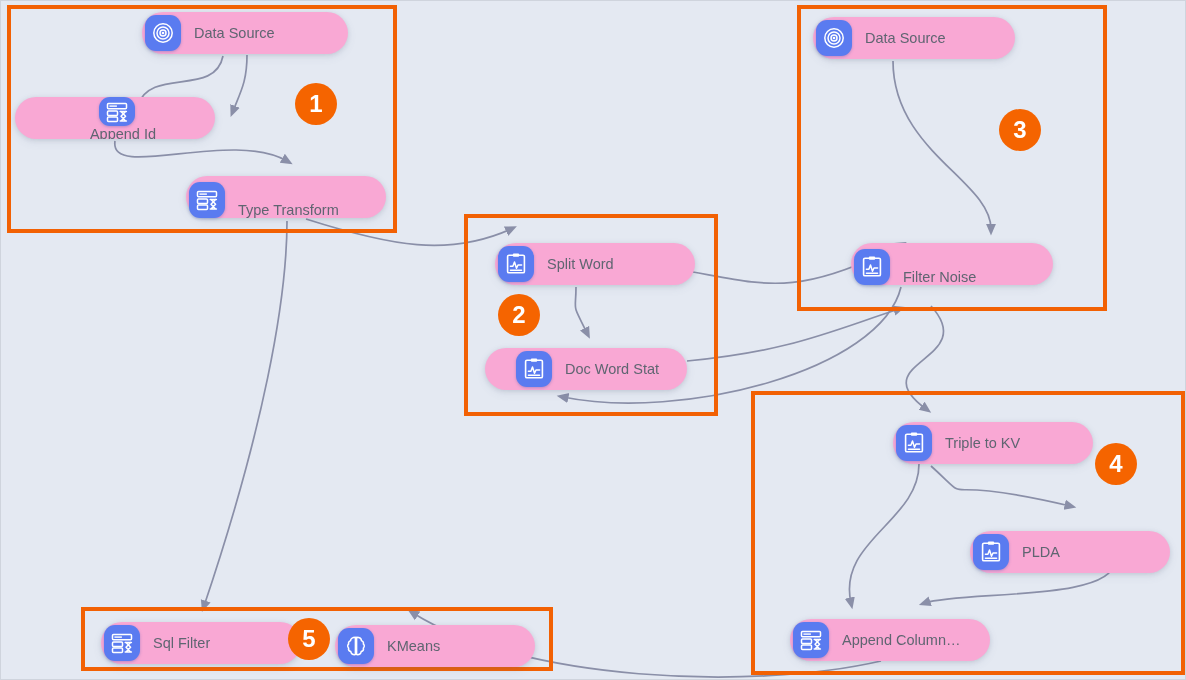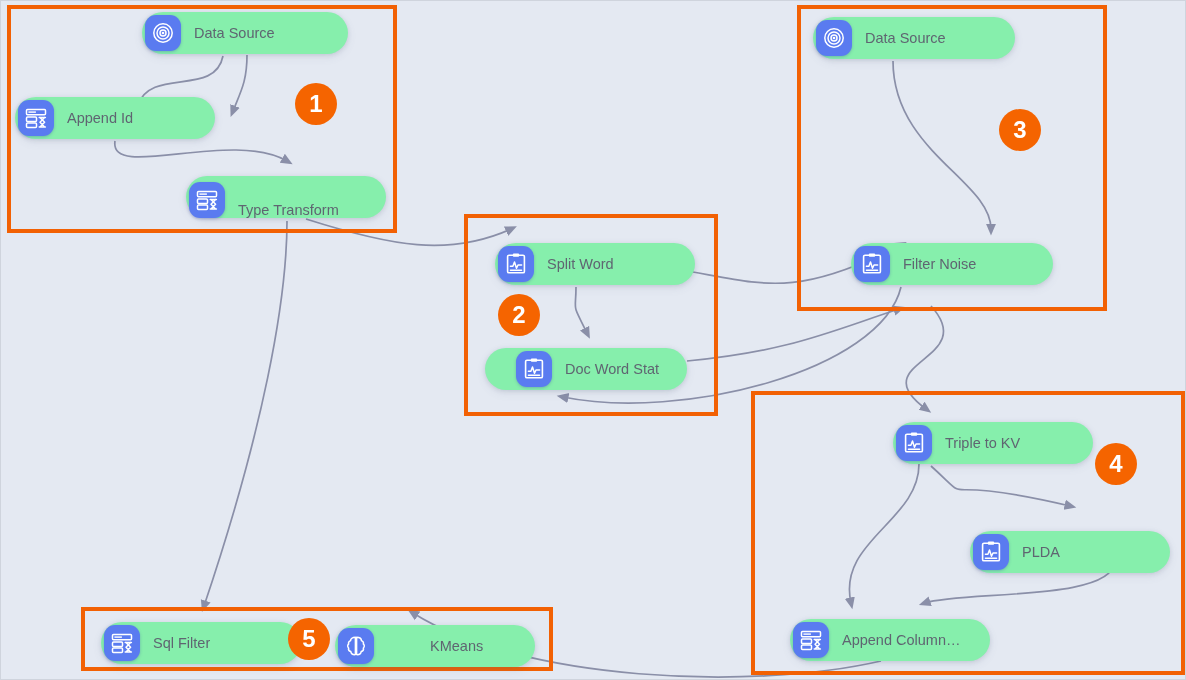--- a/index.html
+++ b/index.html
@@ -40,21 +40,21 @@
     display: flex;
     align-items: center;
     justify-content: center;
     z-index: 6;
     line-height: 1;
     letter-spacing: 0;
   }
   .node {
     position: absolute;
     height: 42px;
-    background: #86efac;
+    background: #f9a8d4;
     border-radius: 21px;
     box-shadow: 0 1px 4px rgba(90,100,130,0.18),
                 0 3px 10px rgba(90,100,130,0.10);
     display: flex;
     align-items: center;
     z-index: 4;
     padding-left: 3px;
   }
   .node-icon {
     width: 36px; height: 36px;
@@ -123,21 +123,21 @@
         <span class="node-icon">
           <svg width="24" height="24" viewBox="0 0 24 24">
             <circle cx="12" cy="12" r="9.2" fill="none" stroke="#ffffff" stroke-width="1.5"></circle>
             <circle cx="12" cy="12" r="6" fill="none" stroke="#ffffff" stroke-width="1.5"></circle>
             <circle cx="12" cy="12" r="3" fill="none" stroke="#ffffff" stroke-width="1.5"></circle>
             <circle cx="12" cy="12" r="1.3" fill="#ffffff"></circle>
           </svg>
         </span>
         <span class="node-label">Data Source</span>
       </div>
-      <div class="node" style="left: 14px; top: 96px; width: 200px;">
+      <div class="node" style="left: 14px; top: 96px; width: 200px; flex-direction: column;">
         <span class="node-icon">
           <svg width="24" height="24" viewBox="0 0 24 24">
             <rect x="2.5" y="3.5" width="19" height="5.2" rx="1" fill="none" stroke="#ffffff" stroke-width="1.5"></rect>
             <rect x="4.4" y="5.4" width="7.5" height="1.4" fill="#ffffff"></rect>
             <rect x="2.5" y="11" width="10" height="4.4" rx="1" fill="none" stroke="#ffffff" stroke-width="1.5"></rect>
             <rect x="2.5" y="17" width="10" height="4.4" rx="1" fill="none" stroke="#ffffff" stroke-width="1.5"></rect>
             <path d="M15.2 11.4 h6.2 M15.2 21.0 h6.2 M16.0 11.4 l4.6 4.8 l-4.6 4.8 M20.6 11.4 l-4.6 4.8 l4.6 4.8" fill="none" stroke="#ffffff" stroke-width="1.5" stroke-linecap="round" stroke-linejoin="round"></path>
           </svg>
         </span>
         <span class="node-label">Append Id</span>
@@ -180,21 +180,21 @@
         <span class="node-icon">
           <svg width="24" height="24" viewBox="0 0 24 24">
             <circle cx="12" cy="12" r="9.2" fill="none" stroke="#ffffff" stroke-width="1.5"></circle>
             <circle cx="12" cy="12" r="6" fill="none" stroke="#ffffff" stroke-width="1.5"></circle>
             <circle cx="12" cy="12" r="3" fill="none" stroke="#ffffff" stroke-width="1.5"></circle>
             <circle cx="12" cy="12" r="1.3" fill="#ffffff"></circle>
           </svg>
         </span>
         <span class="node-label">Data Source</span>
       </div>
-      <div class="node" style="left: 850px; top: 242px; width: 202px;">
+      <div class="node" style="left: 850px; top: 242px; width: 202px; align-items: flex-end;">
         <span class="node-icon">
           <svg width="24" height="24" viewBox="0 0 24 24">
             <rect x="3.6" y="3.2" width="16.8" height="17.6" rx="1.4" fill="none" stroke="#ffffff" stroke-width="1.6"></rect>
             <rect x="8.8" y="1.6" width="6.4" height="3.2" rx="1.1" fill="#ffffff"></rect>
             <path d="M6.4 14.2 h2.5 l1.6 -4.2 l2.0 6.2 l1.5 -3.2 h3.6" fill="none" stroke="#ffffff" stroke-width="1.5" stroke-linecap="round" stroke-linejoin="round"></path>
             <path d="M6.4 18.2 h11.2" fill="none" stroke="#ffffff" stroke-width="1.4" stroke-linecap="round"></path>
           </svg>
         </span>
         <span class="node-label">Filter Noise</span>
       </div>
@@ -237,21 +237,21 @@
           <svg width="24" height="24" viewBox="0 0 24 24">
             <rect x="2.5" y="3.5" width="19" height="5.2" rx="1" fill="none" stroke="#ffffff" stroke-width="1.5"></rect>
             <rect x="4.4" y="5.4" width="7.5" height="1.4" fill="#ffffff"></rect>
             <rect x="2.5" y="11" width="10" height="4.4" rx="1" fill="none" stroke="#ffffff" stroke-width="1.5"></rect>
             <rect x="2.5" y="17" width="10" height="4.4" rx="1" fill="none" stroke="#ffffff" stroke-width="1.5"></rect>
             <path d="M15.2 11.4 h6.2 M15.2 21.0 h6.2 M16.0 11.4 l4.6 4.8 l-4.6 4.8 M20.6 11.4 l-4.6 4.8 l4.6 4.8" fill="none" stroke="#ffffff" stroke-width="1.5" stroke-linecap="round" stroke-linejoin="round"></path>
           </svg>
         </span>
         <span class="node-label">Sql Filter</span>
       </div>
-      <div class="node" style="left: 334px; top: 624px; width: 200px; gap: 43px;">
+      <div class="node" style="left: 334px; top: 624px; width: 200px;">
         <span class="node-icon">
           <svg width="24" height="24" viewBox="0 0 24 24">
             <path d="M11.4 3.2 C8.4 3.2 6.6 4.8 6.6 6.6 C5.0 7.2 4.2 8.6 4.6 10.2 C3.4 11.2 3.4 13.0 4.6 14.0 C4.2 15.8 5.2 17.2 6.8 17.6 C7.0 19.4 8.8 20.8 11.4 20.6 Z" fill="none" stroke="#ffffff" stroke-width="1.5" stroke-linejoin="round"></path>
             <path d="M12.6 3.2 C15.6 3.2 17.4 4.8 17.4 6.6 C19.0 7.2 19.8 8.6 19.4 10.2 C20.6 11.2 20.6 13.0 19.4 14.0 C19.8 15.8 18.8 17.2 17.2 17.6 C17.0 19.4 15.2 20.8 12.6 20.6 Z" fill="none" stroke="#ffffff" stroke-width="1.5" stroke-linejoin="round"></path>
             <path d="M12 3.6 v16.6" fill="none" stroke="#ffffff" stroke-width="1.4"></path>
           </svg>
         </span>
         <span class="node-label">KMeans</span>
       </div>
     </div>

